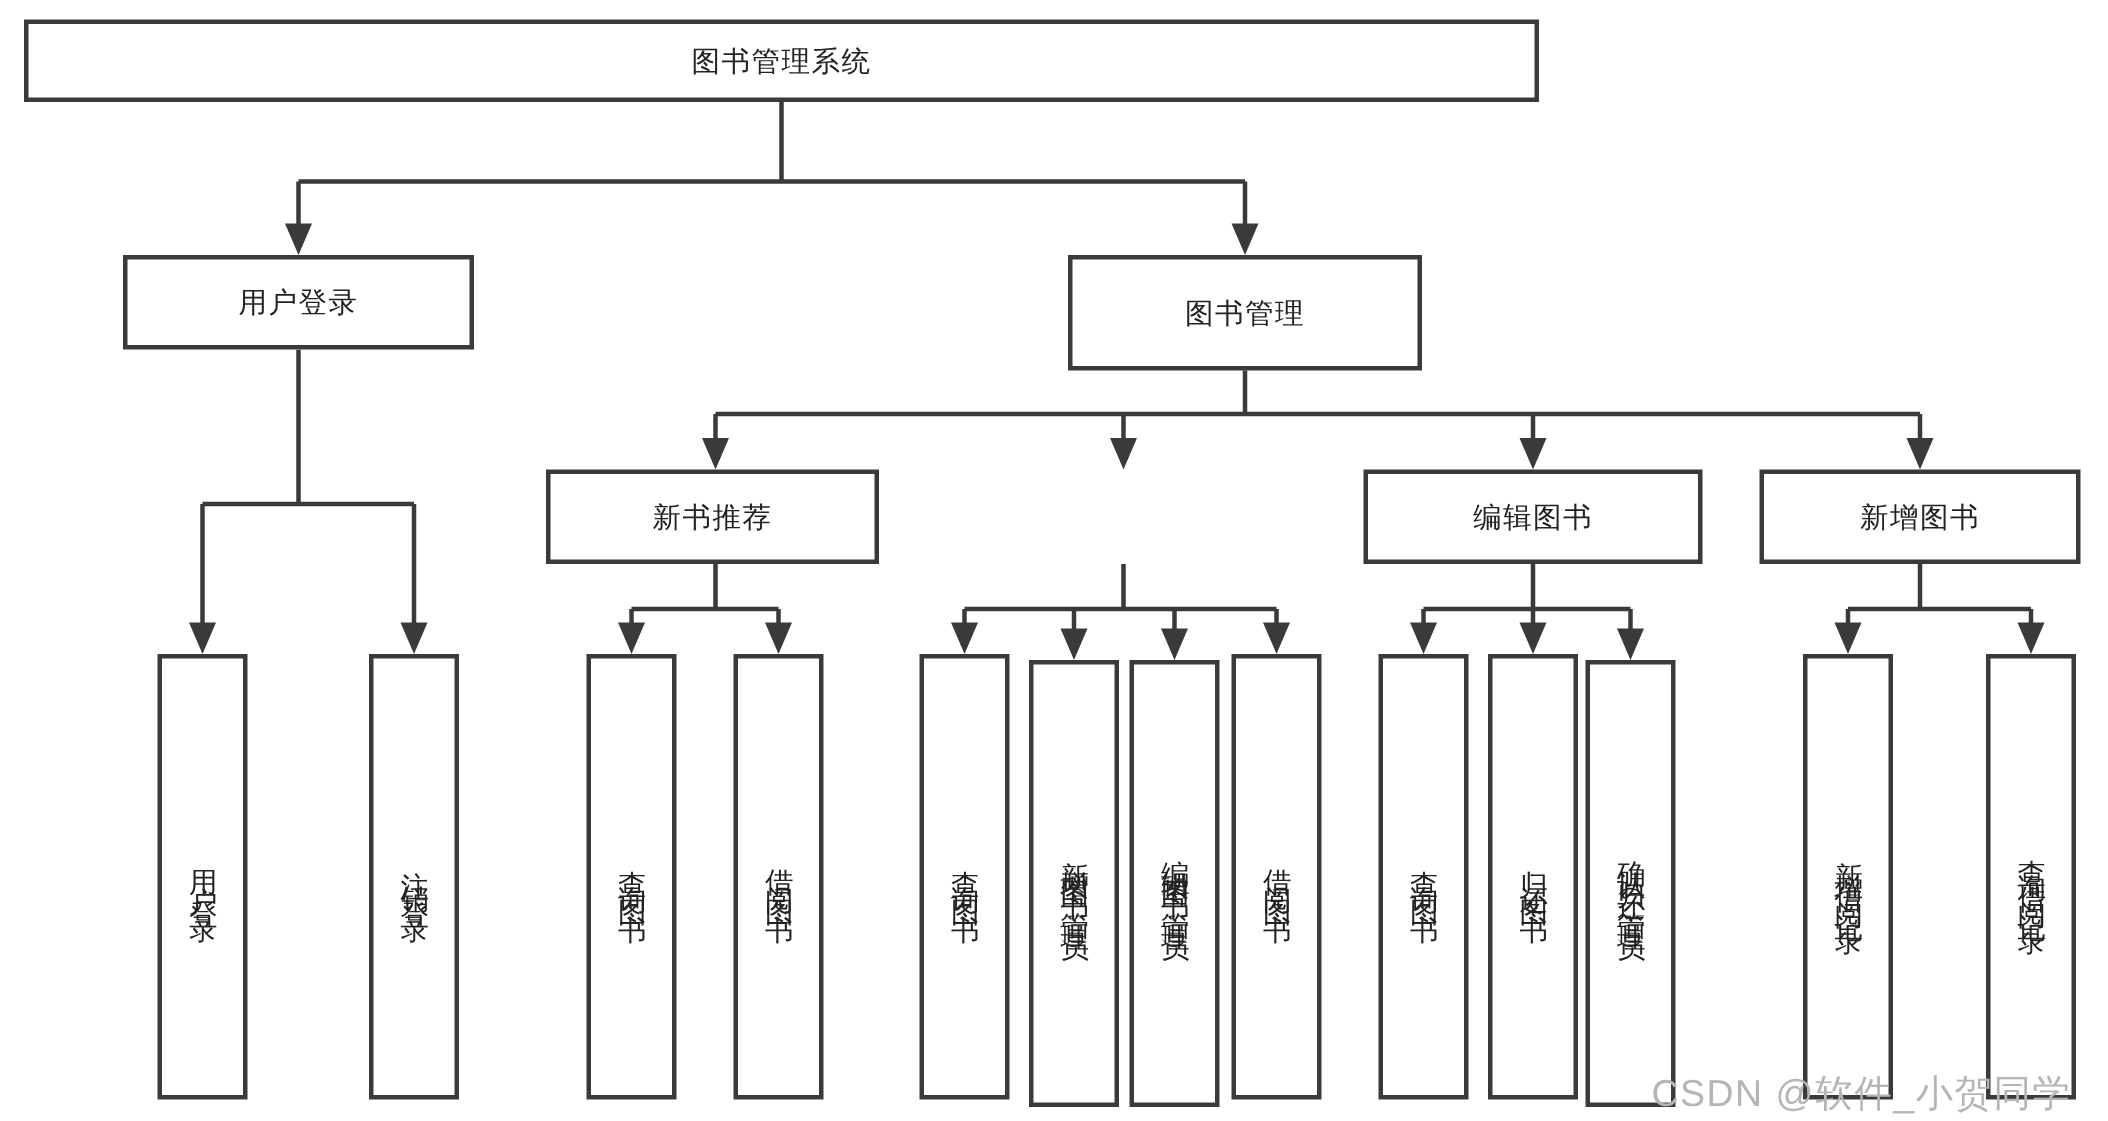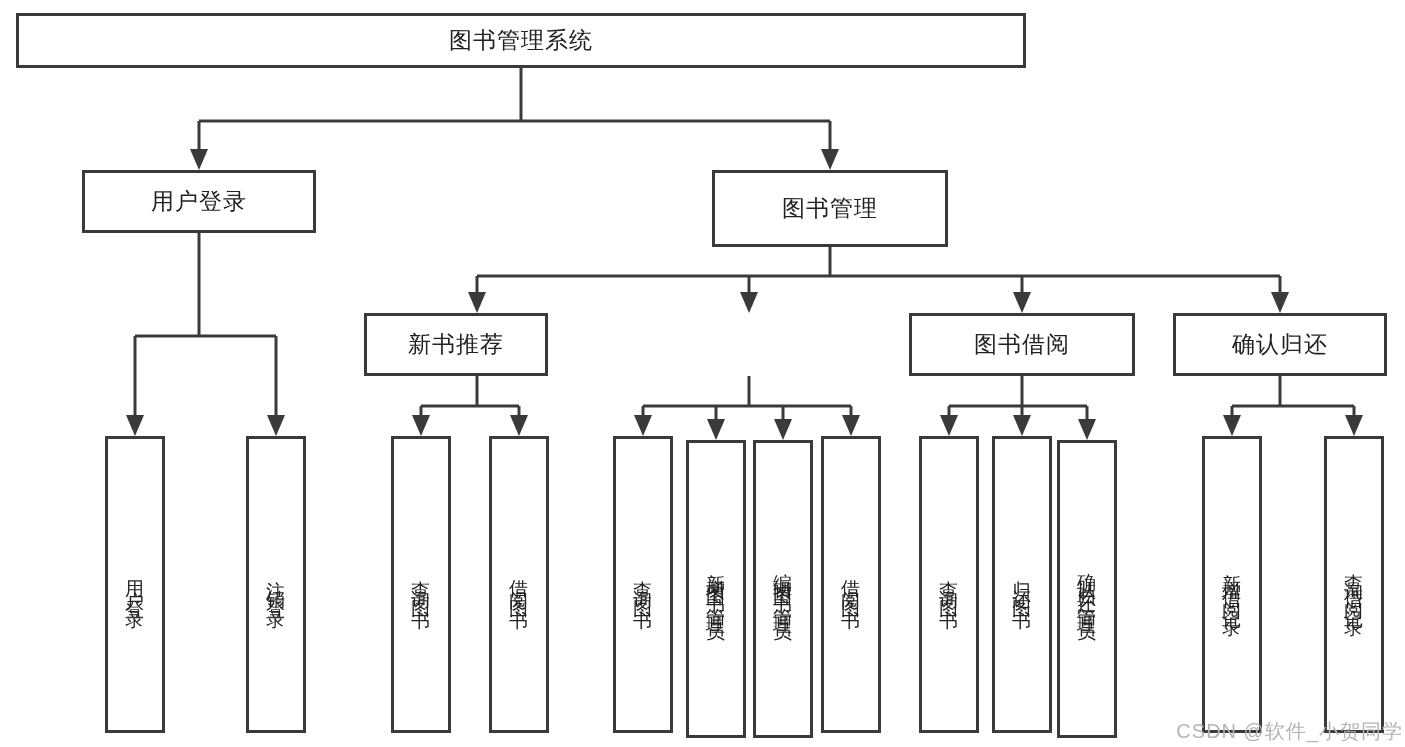--- a/index.html
+++ b/index.html
@@ -28,21 +28,21 @@
   .cline { stroke: var(--line); stroke-width: 3; fill: none; }
   .arrow { fill: var(--line); stroke: none; }
   .node {
     position: absolute;
     background: var(--background);
     border: 3px solid var(--box-border);
     display: flex;
     align-items: center;
     justify-content: center;
     color: var(--text);
-    font-size: 23px;
+    font-size: 19px;
     z-index: 2;
     letter-spacing: 1px;
   }
   .leaf {
     position: absolute;
     background: var(--background);
     border: 3px solid var(--box-border);
     display: flex;
     align-items: center;
     justify-content: center;
@@ -52,23 +52,23 @@
   .leaf .vtext {
     writing-mode: vertical-rl;
     text-orientation: mixed;
     font-size: 19px;
     letter-spacing: 10px;
     line-height: 1;
     color: var(--text);
   }
   .watermark {
     position: absolute;
-    right: 2px;
+    right: 24px;
     bottom: 2px;
-    font-size: 20px;
+    font-size: 25px;
     letter-spacing: 1px;
     color: var(--watermark);
     z-index: 5;
     white-space: nowrap;
   }
 </style>
 </head>
 <body>
 
 <div class="canvas">
@@ -133,23 +133,23 @@
     <polygon class="arrow" points="1223,415 1241,415 1232,436"></polygon>
     <path class="cline" d="M1354,406 V418"></path>
     <polygon class="arrow" points="1345,415 1363,415 1354,436"></polygon>
   </svg>
 
   <div class="node" style="left:16px; top:13px; width:1010px; height:55px;">图书管理系统</div>
 
   <div class="node" style="left:82px; top:170px; width:234px; height:63px;">用户登录</div>
   <div class="node" style="left:712px; top:170px; width:236px; height:77px;">图书管理</div>
 
-  <div class="node" style="left:364px; top:313px; width:184px; height:63px;">新书推荐</div>
-  <div class="node" style="left:909px; top:313px; width:226px; height:63px;">图书借阅</div>
-  <div class="node" style="left:1173px; top:313px; width:214px; height:63px;">确认归还</div>
+  <div class="node" style="left:364px; top:313px; width:222px; height:63px;">新书推荐</div>
+  <div class="node" style="left:909px; top:313px; width:226px; height:63px;">编辑图书</div>
+  <div class="node" style="left:1173px; top:313px; width:214px; height:63px;">新增图书</div>
 
   <div class="leaf" style="left:105px; top:436px; width:60px; height:297px;">
     <span class="vtext">用户登录</span>
   </div>
   <div class="leaf" style="left:246px; top:436px; width:60px; height:297px;">
     <span class="vtext">注销登录</span>
   </div>
 
   <div class="leaf" style="left:391px; top:436px; width:60px; height:297px;">
     <span class="vtext">查询图书</span>

